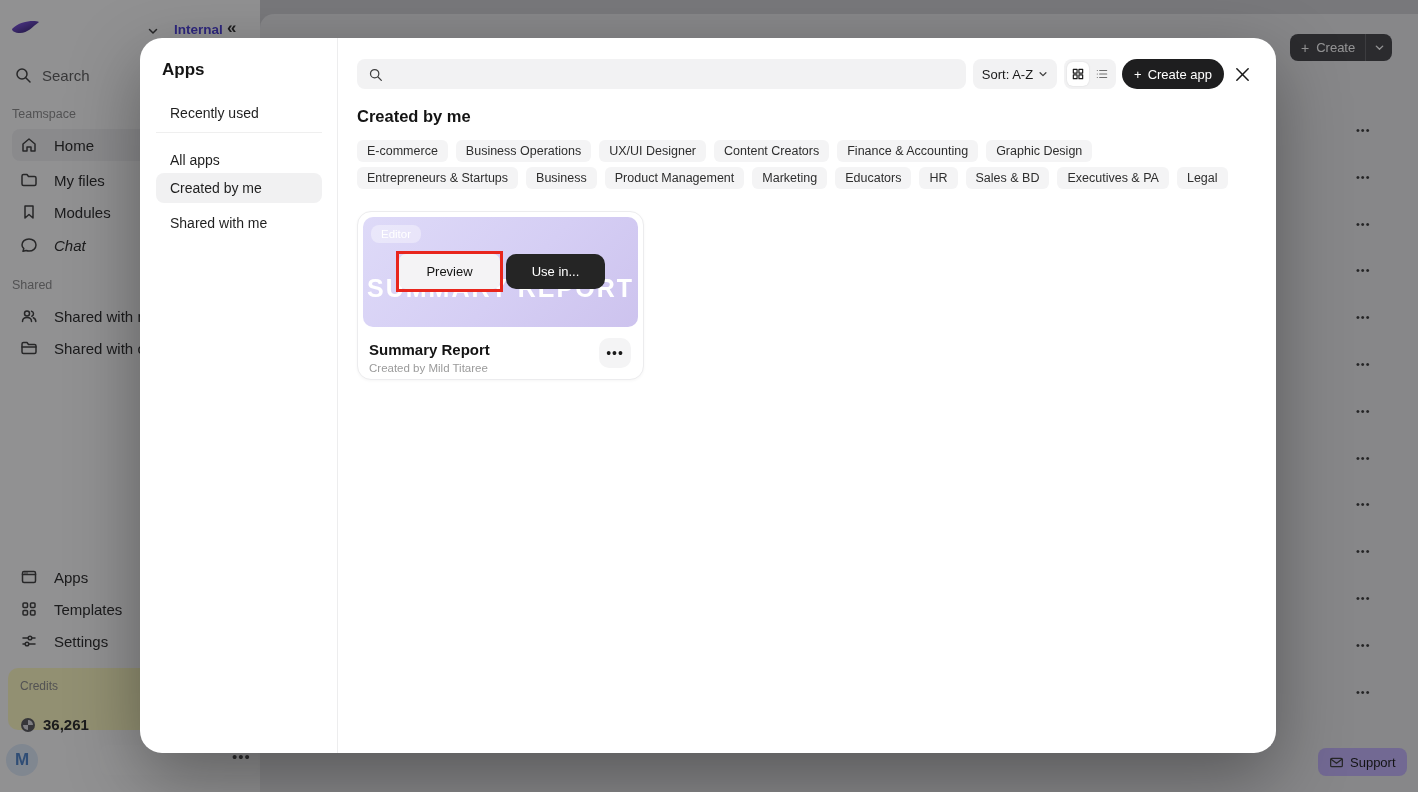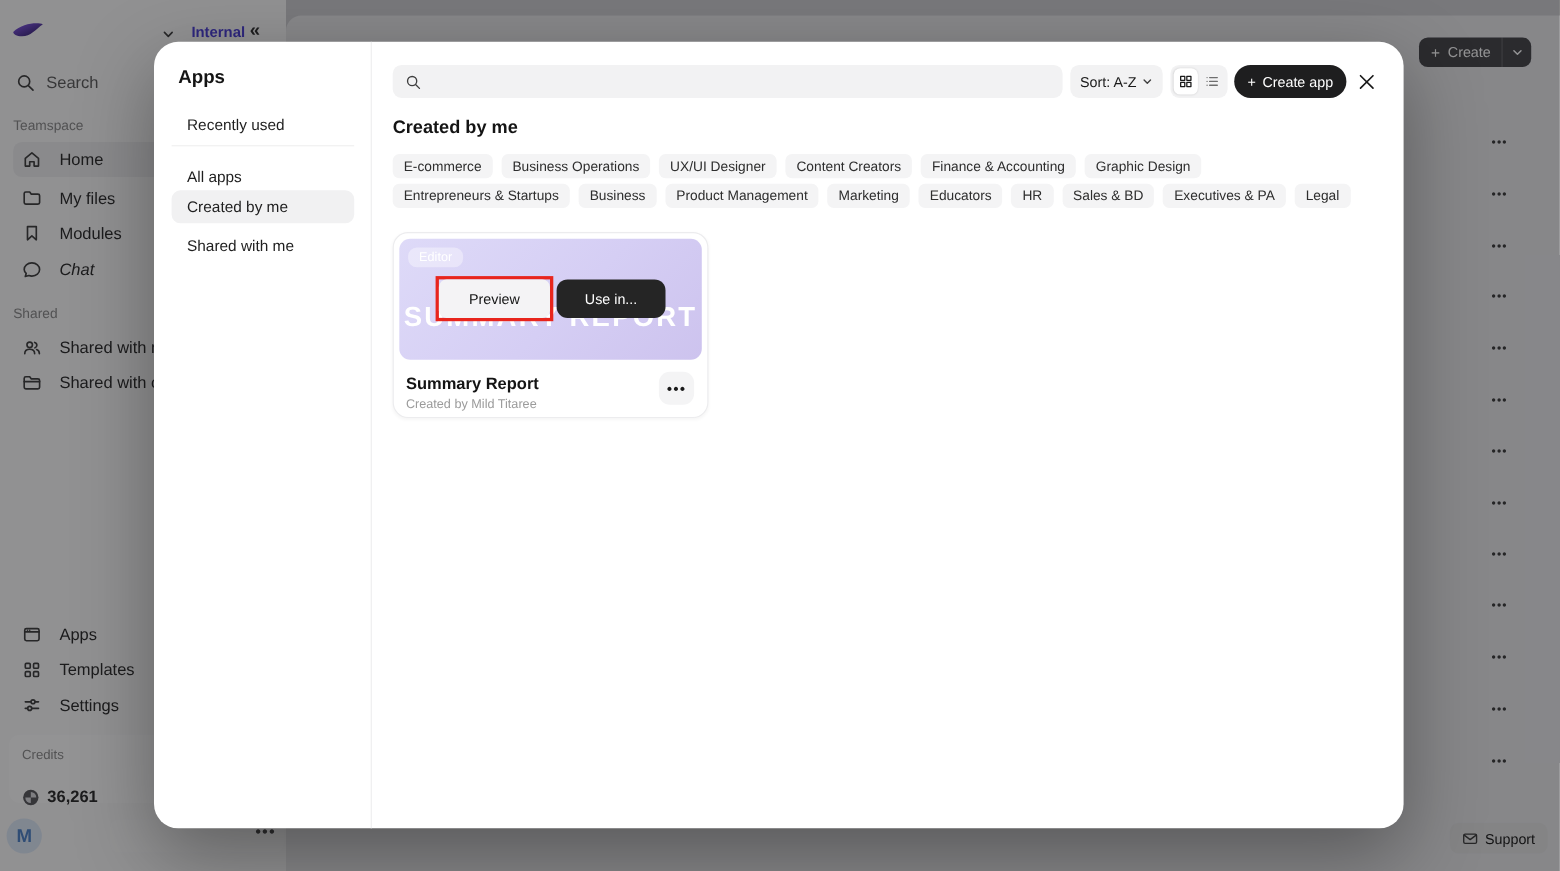--- a/index.html
+++ b/index.html
@@ -16,34 +16,34 @@
   .tb-chevron { position:absolute; left:147px; top:25px; width:12px; height:12px; }
   .tb-internal { position:absolute; left:174px; top:22px; font-size:13.5px; font-weight:bold; color:#4c3fd6; }
   .tb-collapse { position:absolute; left:227px; top:18px; font-size:17px; font-weight:bold; color:#2e2e2e; letter-spacing:-2px; }
   .sb-search-icon { position:absolute; left:14px; top:66px; width:18px; height:18px; }
   .sb-search-label { position:absolute; left:42px; top:67px; font-size:15px; color:#5e5e5e; }
   .sb-section { position:absolute; left:12px; font-size:12.5px; color:#8c8c8c; }
   .sb-item { position:absolute; left:12px; width:252px; height:32px; display:flex; align-items:center; border-radius:8px; }
   .sb-item.active { background:#efeff1; }
   .sb-item .ic { width:18px; height:18px; margin-left:8px; flex:none; }
   .sb-item .lb { margin-left:16px; font-size:15px; color:#2b2b2b; white-space:nowrap; }
-  .credits-card { position:absolute; left:8px; top:668px; width:244px; height:62px; background:#ffffff; border-radius:10px; }
+  .credits-card { position:absolute; left:8px; top:668px; width:244px; height:62px; background:#fef9c3; border-radius:10px; }
   .credits-label { position:absolute; left:12px; top:11px; font-size:12px; color:#8c8c8c; }
   .credits-row { position:absolute; left:12px; top:48px; display:flex; align-items:flex-end; gap:7px; }
   .credits-value { font-size:15px; font-weight:bold; color:#2b2b2b; }
   .user-bar { position:absolute; left:100px; top:745px; width:158px; height:30px; background:rgba(255,255,255,.55); border-radius:8px; }
   .avatar { position:absolute; left:6px; top:744px; width:32px; height:32px; border-radius:50%; background:#dde9f8; color:#4d82c8; font-weight:bold; font-size:17px; display:flex; align-items:center; justify-content:center; }
   .sb-dots { position:absolute; left:232px; top:748px; font-size:15px; color:#4a4a4a; letter-spacing:1px; }
   .bg-create { position:absolute; left:1290px; top:34px; height:27px; background:#46464a; border-radius:8px; display:flex; align-items:center; color:#fff; font-size:13px; }
   .bg-create .plus { margin:0 7px 0 11px; font-size:14px; }
   .bg-create .sep { width:1px; height:27px; background:rgba(255,255,255,.18); margin-left:10px; }
   .bg-create .chev { width:26px; display:flex; justify-content:center; }
   .row-actions { position:absolute; left:1356px; top:0; width:30px; height:792px; }
   .row-actions div { position:absolute; font-size:16px; color:#3c3c3c; letter-spacing:1px; }
-  .bg-support { position:absolute; left:1318px; top:748px; height:28px; background:#e5e5e5; border-radius:8px; display:flex; align-items:center; padding:0 11px; gap:6px; font-size:13px; color:#1a1a1a;text-align:right; }
+  .bg-support { position:absolute; left:1318px; top:748px; height:28px; background:#c4b5fd; border-radius:8px; display:flex; align-items:center; padding:0 11px; gap:6px; font-size:13px; color:#1a1a1a;text-align:right; }
   
   .overlay { position:absolute; inset:0; background:rgba(10,10,12,.44); }
   
   .modal { position:absolute; left:140px; top:38px; width:1136px; height:715px; background:#fff; border-radius:22px; box-shadow:0 24px 70px rgba(0,0,0,.35); }
   .m-nav { position:absolute; left:0; top:0; width:198px; height:715px; border-right:1px solid #ededee; }
   .m-title { position:absolute; left:22px; top:22px; font-size:17px; font-weight:bold; color:#141414; }
   .m-nav-item { position:absolute; left:16px; width:166px; height:30px; display:flex; align-items:center; padding-left:14px; font-size:14px; color:#1f1f1f; border-radius:8px; white-space:nowrap; }
   .m-nav-item.active { background:#f1f1f2; }
   .m-nav-divider { position:absolute; left:16px; top:94px; width:166px; border-top:1px solid #efefef; }
   .m-search { position:absolute; left:217px; top:21px; width:609px; height:30px; background:#f2f2f3; border-radius:8px; display:flex; align-items:center; }

